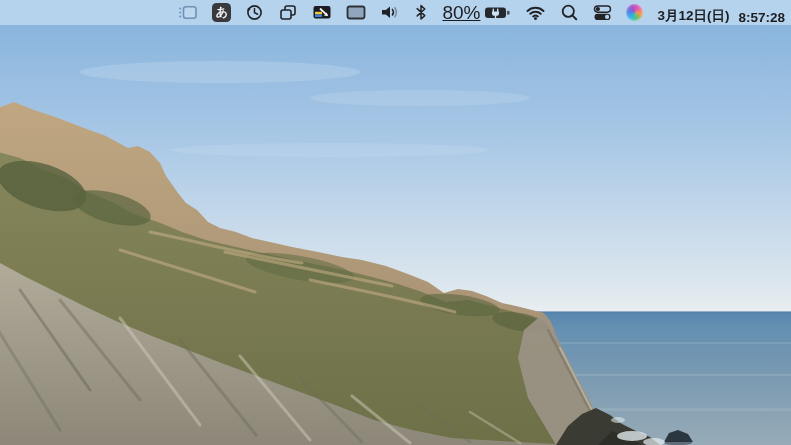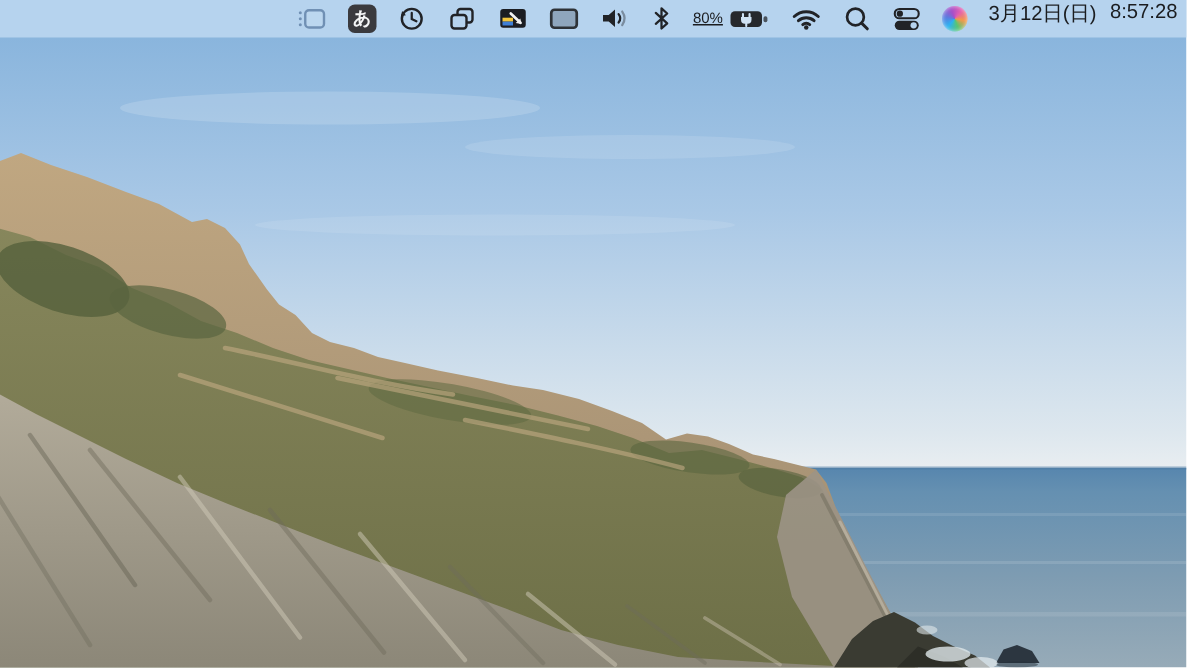--- a/index.html
+++ b/index.html
@@ -11,25 +11,25 @@
   .menubar{position:absolute;top:0;left:0;right:0;height:25px;z-index:5;
            background:#b6d3ee;display:flex;align-items:center;
            justify-content:flex-end;gap:14px;padding-right:6px;
            color:#1b1d20;font-size:13px;}
   .mb-item{display:flex;align-items:center;height:25px;flex:0 0 auto;}
   .mb-item svg{display:block;}
   .ime-badge{width:19px;height:19px;background:#3a3a3e;border-radius:4.5px;
              color:#f5f6f7;font-size:12px;line-height:19px;text-align:center;
              font-weight:bold;}
   .batt-group{display:flex;align-items:center;gap:4px;}
-  .batt-pct{font-size:10px;text-decoration:underline;}
+  .batt-pct{font-size:19px;text-decoration:underline;}
   .siri-ball{width:17px;height:17px;border-radius:50%;
      background:conic-gradient(from 220deg,#2bb3f0,#5b7de0,#a64fc9,#e45fae,#f2994a,#58c573,#2bb3f0);
      box-shadow:inset 0 0 3px rgba(255,255,255,.65);}
-  .clock-group{display:flex;align-items:flex-start;gap:9px;font-size:13.5px;}
+  .clock-group{display:flex;align-items:flex-end;gap:9px;font-size:13.5px;font-weight:bold;}
   .faded{opacity:.5;}
 </style>
 </head>
 <body>
 
 <div class="desktop">
 <svg width="791" height="445" viewBox="0 0 791 445" xmlns="http://www.w3.org/2000/svg">
   <defs>
     <linearGradient id="sky" x1="0" y1="0" x2="0" y2="1">
       <stop offset="0%" stop-color="#83b1db"></stop>

